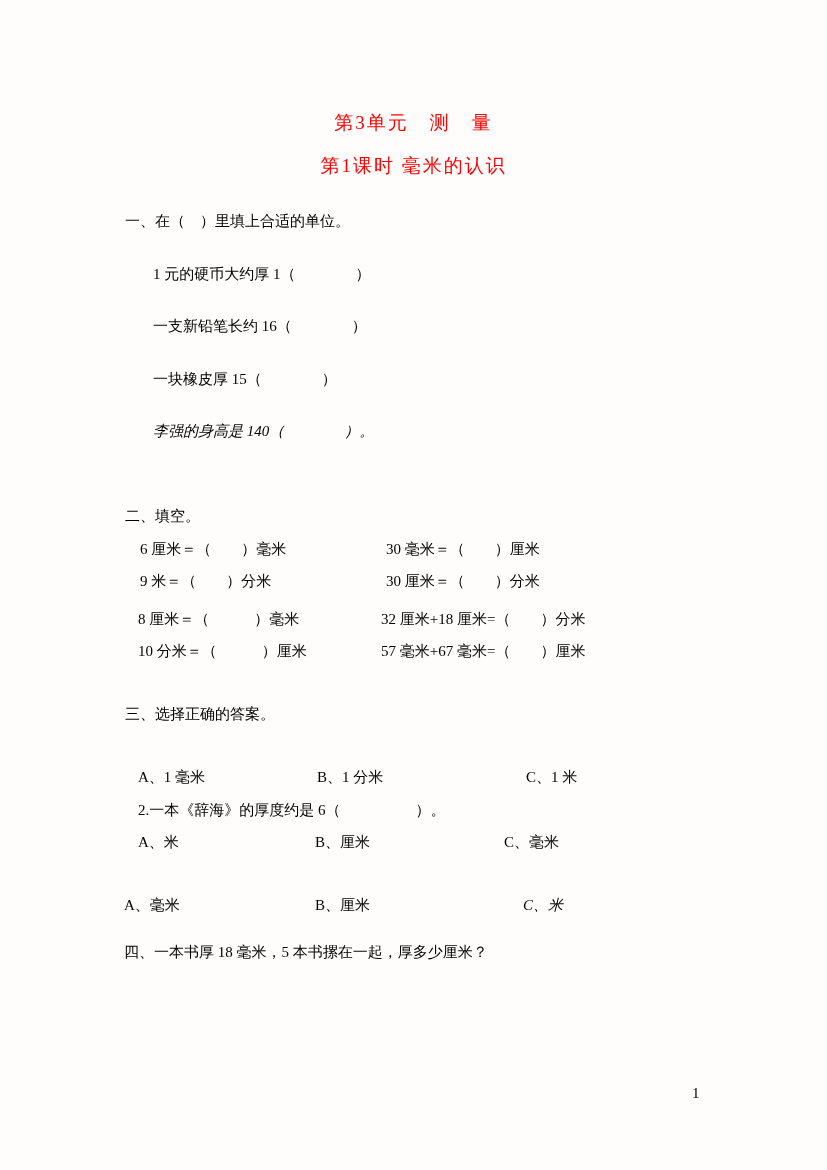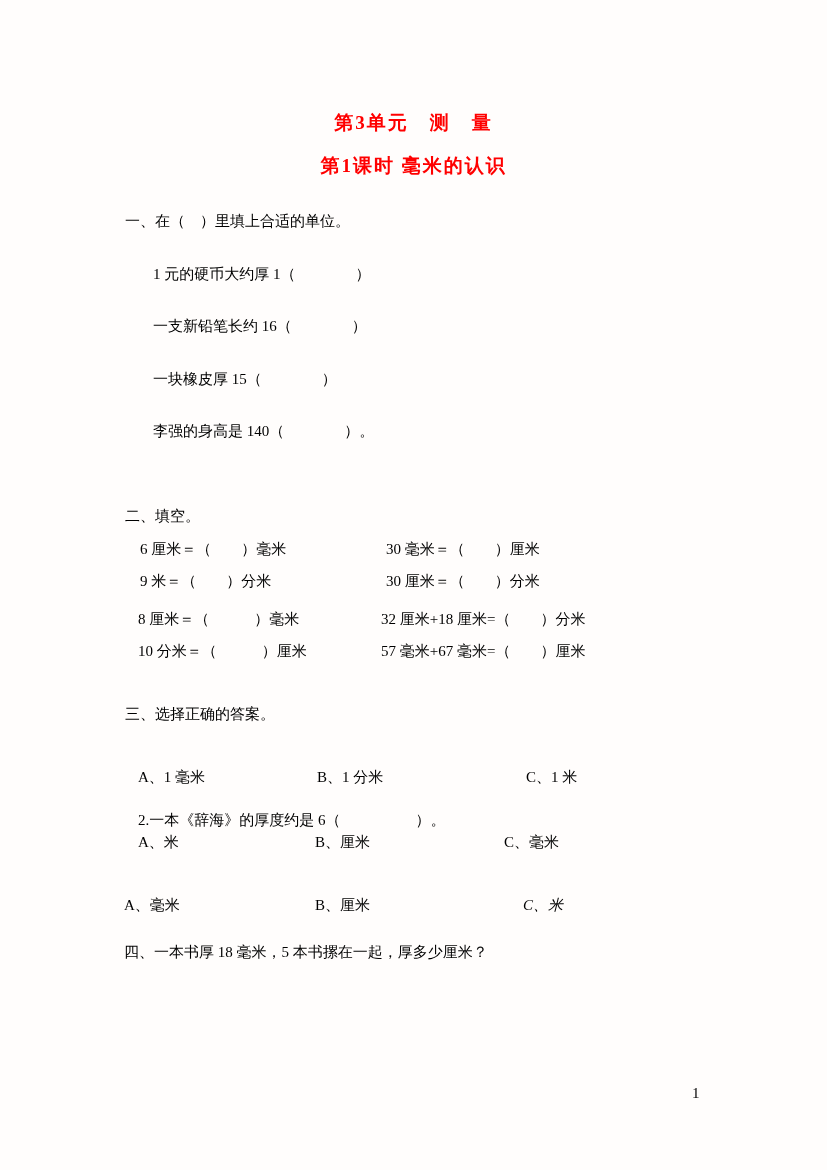--- a/index.html
+++ b/index.html
@@ -15,21 +15,21 @@
     font-family: "Liberation Serif", "DejaVu Serif", serif;
     color: #000000;
     overflow: hidden;
   }
   .red-title {
     position: absolute;
     left: 0;
     width: 100%;
     text-align: center;
     color: #ff0000;
-    font-weight: bold;
+    font-weight: normal;
     font-size: 19px;
     letter-spacing: 2px;
     white-space: pre;
   }
   .line {
     position: absolute;
     font-size: 15px;
     line-height: 1.2;
     white-space: pre;
   }
@@ -42,39 +42,39 @@
 
 <div class="page">
 
   <div class="red-title" style="top:110px;">第3单元　测　量</div>
   <div class="red-title" style="top:153px;">第1课时 毫米的认识</div>
 
   <div class="line" style="left:125px; top:212px;">一、在（　）里填上合适的单位。</div>
   <div class="line" style="left:153px; top:265px;">1 元的硬币大约厚 1（　　　　）</div>
   <div class="line" style="left:153px; top:317px;">一支新铅笔长约 16（　　　　）</div>
   <div class="line" style="left:153px; top:370px;">一块橡皮厚 15（　　　　）</div>
-  <div class="line" style="left:153px; top:422px;">李强的身高是 140（　　　　）。</div>
+  <div class="line" style="left:153px; top:422px;font-style:italic;">李强的身高是 140（　　　　）。</div>
 
   <div class="line" style="left:125px; top:507px;">二、填空。</div>
   <div class="line" style="left:140px; top:540px;">6 厘米＝（　　）毫米</div>
   <div class="line" style="left:386px; top:540px;">30 毫米＝（　　）厘米</div>
   <div class="line" style="left:140px; top:572px;">9 米＝（　　）分米</div>
   <div class="line" style="left:386px; top:572px;">30 厘米＝（　　）分米</div>
   <div class="line" style="left:138px; top:610px;">8 厘米＝（　　　）毫米</div>
   <div class="line" style="left:381px; top:610px;">32 厘米+18 厘米=（　　）分米</div>
   <div class="line" style="left:138px; top:642px;">10 分米＝（　　　）厘米</div>
   <div class="line" style="left:381px; top:642px;">57 毫米+67 毫米=（　　）厘米</div>
 
   <div class="line" style="left:125px; top:705px;">三、选择正确的答案。</div>
 
   <div class="line" style="left:138px; top:768px;">A、1 毫米</div>
   <div class="line" style="left:317px; top:768px;">B、1 分米</div>
   <div class="line" style="left:526px; top:768px;">C、1 米</div>
 
-  <div class="line" style="left:138px; top:801px;margin-top:10px;">2.一本《辞海》的厚度约是 6（　　　　　）。</div>
+  <div class="line" style="left:138px; top:801px;">2.一本《辞海》的厚度约是 6（　　　　　）。</div>
   <div class="line" style="left:138px; top:833px;">A、米</div>
   <div class="line" style="left:315px; top:833px;">B、厘米</div>
   <div class="line" style="left:504px; top:833px;">C、毫米</div>
 
   <div class="line" style="left:124px; top:896px;">A、毫米</div>
   <div class="line" style="left:315px; top:896px;">B、厘米</div>
   <div class="line" style="left:523px; top:896px;font-style:italic;">C、米</div>
 
   <div class="line" style="left:124px; top:943px;">四、一本书厚 18 毫米，5 本书摞在一起，厚多少厘米？</div>
 

